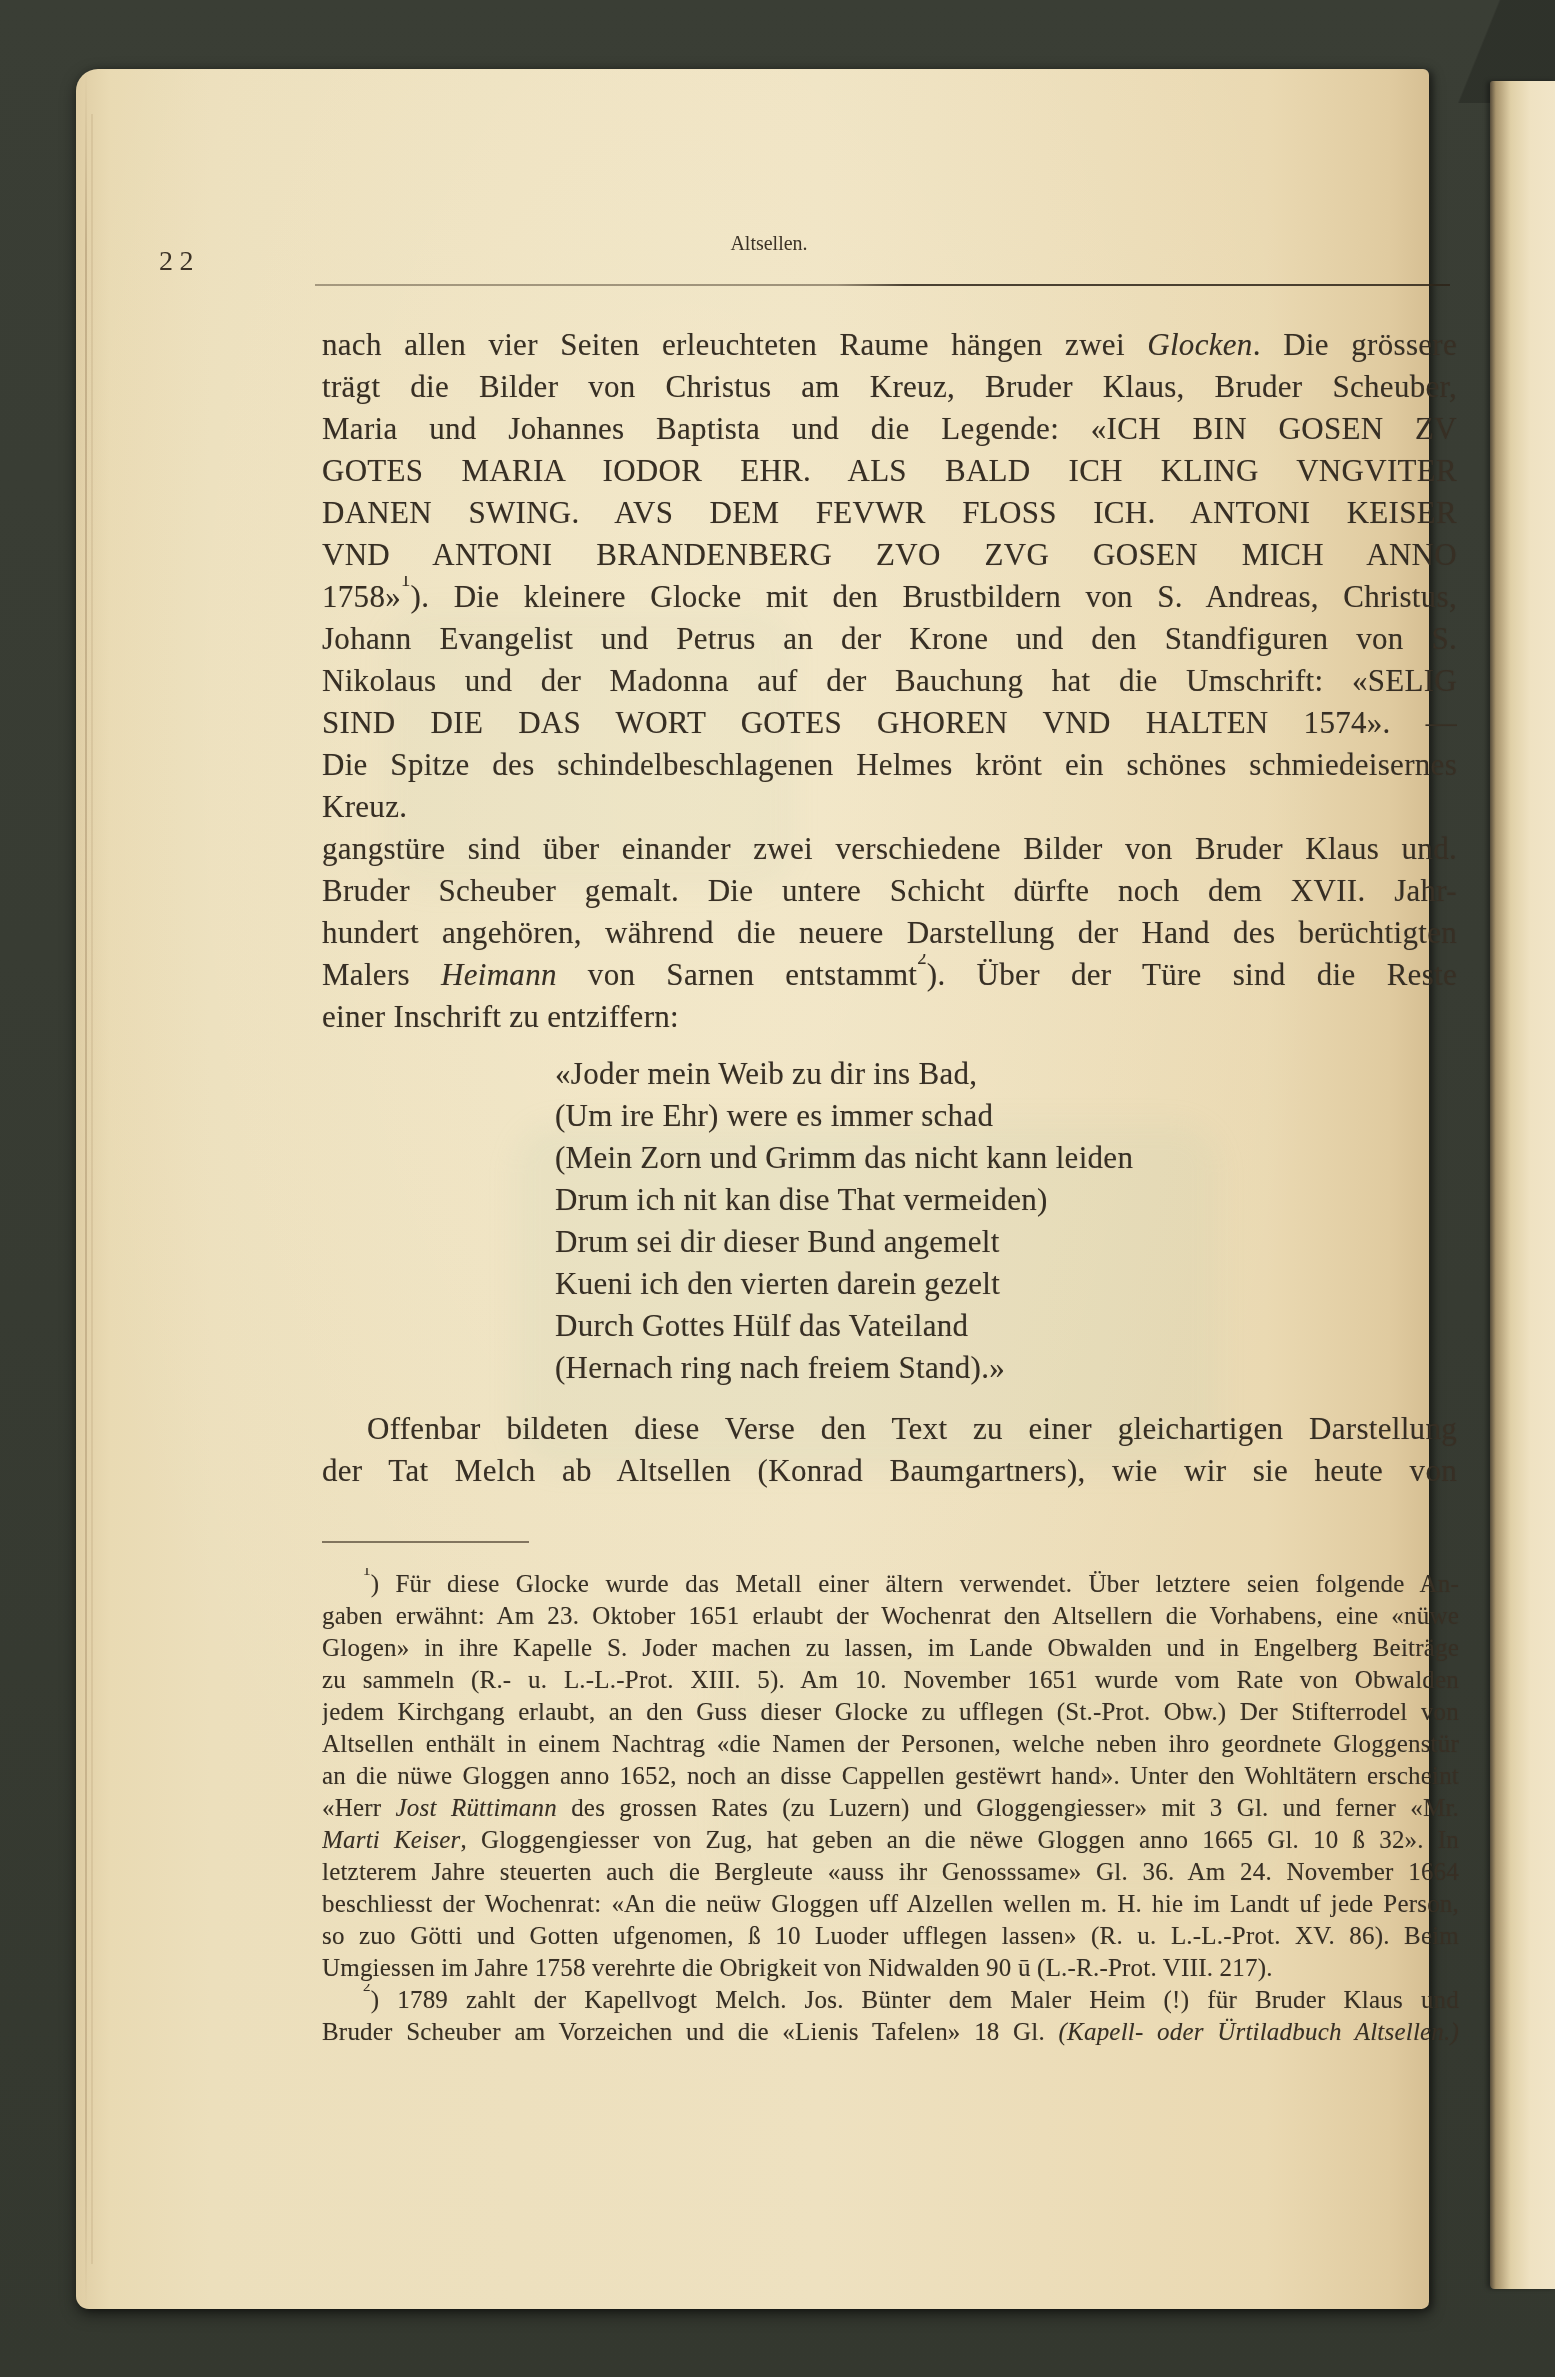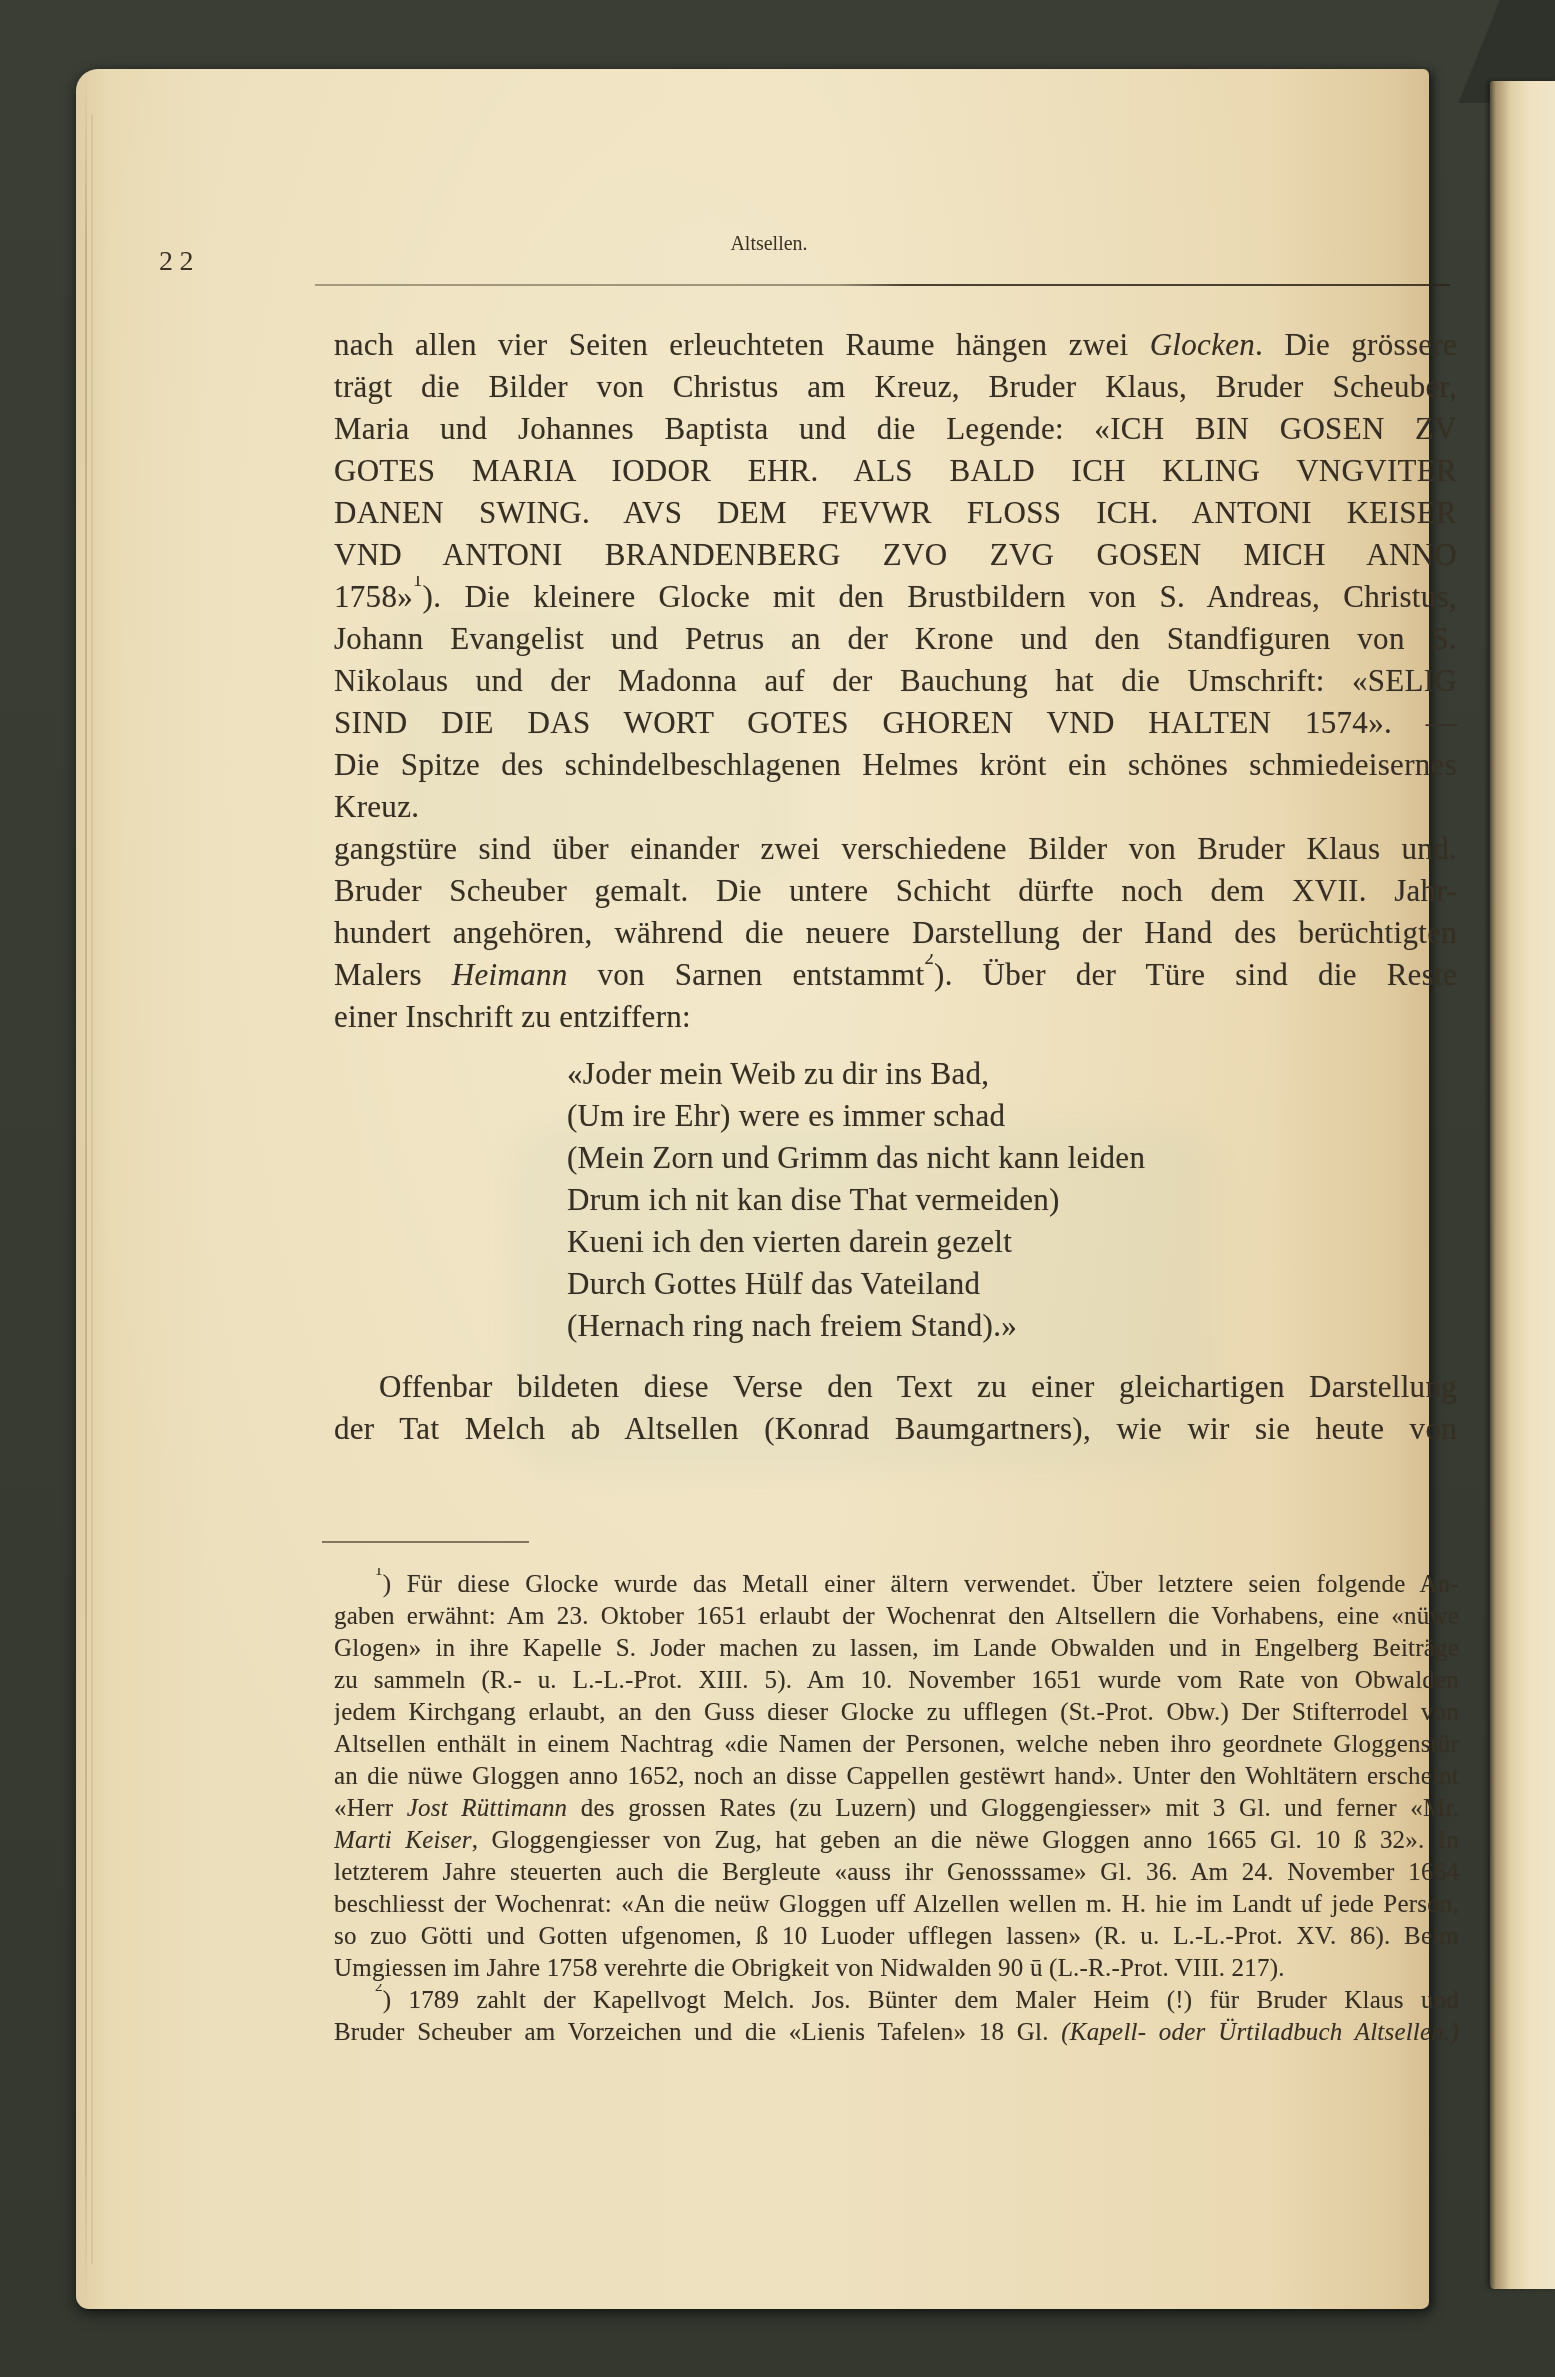--- a/index.html
+++ b/index.html
@@ -47,21 +47,21 @@
   }
   .head-rule{
     position:absolute;left:239px;top:215px;width:1135px;height:2.2px;
     background:linear-gradient(90deg,rgba(75,62,45,0.45) 0%,rgba(75,62,45,0.5) 46%,rgba(45,36,24,0.85) 52%,rgba(45,36,24,0.85) 100%);
   }
   .textblock{
     position:absolute;left:246px;top:255px;width:1135px;
     font-size:31px;line-height:42px;letter-spacing:0.3px;
     text-shadow:0 0 0.7px rgba(55,47,36,0.35);
   }
-  .tline{height:42px;overflow:hidden;white-space:normal;margin-left:12px;}
+  .tline{height:42px;overflow:hidden;white-space:normal;}
   .just{text-align:justify;}
   .just::after{content:"";display:inline-block;width:100%;height:0;vertical-align:top;}
   .ind{padding-left:45px;}
   .verse{padding-left:233px;margin-top:14.6px;margin-bottom:19px;}
   .fn-rule{
     position:absolute;left:246px;top:1472px;width:207px;height:1.5px;
     background:rgba(70,58,42,0.65);
   }
   .footnotes{
     position:absolute;left:246px;top:1499px;width:1137px;
@@ -111,20 +111,21 @@
         <div class="tline just">Bruder Scheuber gemalt.  Die untere Schicht dürfte noch dem XVII. Jahr-</div>
         <div class="tline just">hundert angehören, während die neuere Darstellung der Hand des berüchtigten</div>
         <div class="tline just">Malers <i>Heimann</i> von Sarnen entstammt<sup>2</sup>).  Über der Türe sind die Reste</div>
         <div class="tline">einer Inschrift zu entziffern:</div>
       </div>
     <div class="verse">
         <div class="tline">«Joder mein Weib zu dir ins Bad,</div>
         <div class="tline">(Um ire Ehr) were es immer schad</div>
         <div class="tline">(Mein Zorn und Grimm das nicht kann leiden</div>
         <div class="tline">Drum ich nit kan dise That vermeiden)</div>
+        <div class="tline">Drum sei dir dieser Bund angemelt</div>
         <div class="tline">Kueni ich den vierten darein gezelt</div>
         <div class="tline">Durch Gottes Hülf das Vateiland</div>
         <div class="tline">(Hernach ring nach freiem Stand).»</div>
       </div>
     <div>
         <div class="tline just ind">Offenbar bildeten diese Verse den Text zu einer gleichartigen Darstellung</div>
         <div class="tline just">der Tat Melch ab Altsellen (Konrad Baumgartners), wie wir sie heute von</div>
       </div>
   </div>
 

